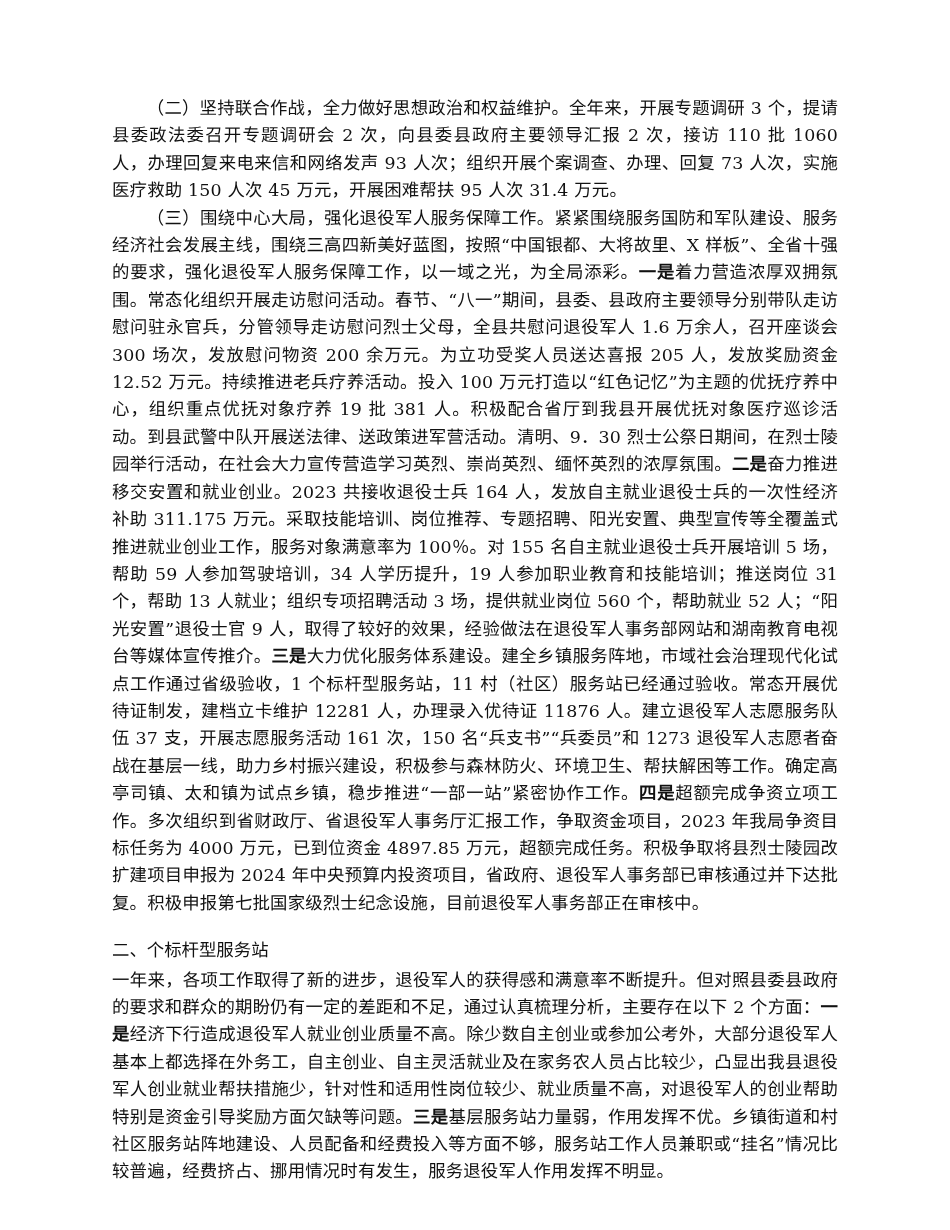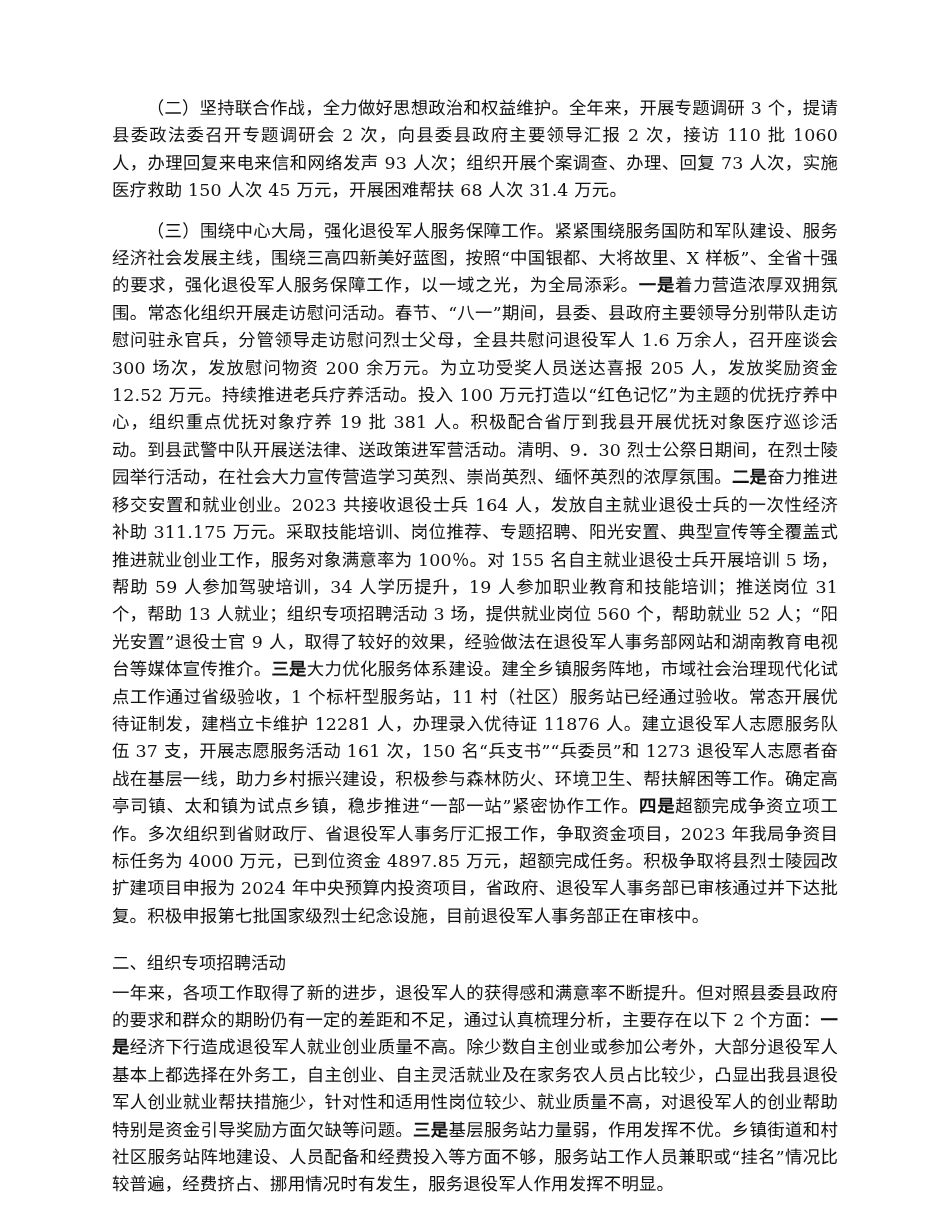--- a/index.html
+++ b/index.html
@@ -31,21 +31,20 @@
     margin: 0 0 0 0;
     font-size: 17.4px;
     line-height: 27.4px;
     text-align: justify;
     text-justify: inter-ideograph;
     text-indent: 2em;
     letter-spacing: 0.01em;
     color: #111111;
   }
   p.para + p.para {
-    margin-top: 13px;
   }
   p.heading {
     margin: 0;
     margin-top: 20px;
     font-size: 17.4px;
     line-height: 27.4px;
     text-indent: 0;
     text-align: left;
     color: #111111;
   }
@@ -54,20 +53,20 @@
   }
   .b {
     font-weight: bold;
   }
 </style>
 </head>
 <body style="background: rgb(255, 255, 255); color: rgb(17, 17, 17);">
 
 <div class="page">
   <div class="doc-body" id="doc-body">
-      <p class="para"><span>（二）坚持联合作战，全力做好思想政治和权益维护。全年来，开展专题调研 3 个，提请县委政法委召开专题调研会 2 次，向县委县政府主要领导汇报 2 次，接访 110 批 1060 人，办理回复来电来信和网络发声 93 人次；组织开展个案调查、办理、回复 73 人次，实施医疗救助 150 人次 45 万元，开展困难帮扶 68 人次 31.4 万元。</span></p>
+      <p class="para"><span>（二）坚持联合作战，全力做好思想政治和权益维护。全年来，开展专题调研 3 个，提请县委政法委召开专题调研会 2 次，向县委县政府主要领导汇报 2 次，接访 110 批 1060 人，办理回复来电来信和网络发声 93 人次；组织开展个案调查、办理、回复 73 人次，实施医疗救助 150 人次 45 万元，开展困难帮扶 95 人次 31.4 万元。</span></p>
       <p class="para"><span>（三）围绕中心大局，强化退役军人服务保障工作。紧紧围绕服务国防和军队建设、服务经济社会发展主线，围绕三高四新美好蓝图，按照“中国银都、大将故里、X 样板”、全省十强的要求，强化退役军人服务保障工作，以一域之光，为全局添彩。</span><span class="b">一是</span><span>着力营造浓厚双拥氛围。常态化组织开展走访慰问活动。春节、“八一”期间，县委、县政府主要领导分别带队走访慰问驻永官兵，分管领导走访慰问烈士父母，全县共慰问退役军人 1.6 万余人，召开座谈会 300 场次，发放慰问物资 200 余万元。为立功受奖人员送达喜报 205 人，发放奖励资金 12.52 万元。持续推进老兵疗养活动。投入 100 万元打造以“红色记忆”为主题的优抚疗养中心，组织重点优抚对象疗养 19 批 381 人。积极配合省厅到我县开展优抚对象医疗巡诊活动。到县武警中队开展送法律、送政策进军营活动。清明、9．30 烈士公祭日期间，在烈士陵园举行活动，在社会大力宣传营造学习英烈、崇尚英烈、缅怀英烈的浓厚氛围。</span><span class="b">二是</span><span>奋力推进移交安置和就业创业。2023 共接收退役士兵 164 人，发放自主就业退役士兵的一次性经济补助 311.175 万元。采取技能培训、岗位推荐、专题招聘、阳光安置、典型宣传等全覆盖式推进就业创业工作，服务对象满意率为 100％。对 155 名自主就业退役士兵开展培训 5 场，帮助 59 人参加驾驶培训，34 人学历提升，19 人参加职业教育和技能培训；推送岗位 31 个，帮助 13 人就业；组织专项招聘活动 3 场，提供就业岗位 560 个，帮助就业 52 人；“阳光安置”退役士官 9 人，取得了较好的效果，经验做法在退役军人事务部网站和湖南教育电视台等媒体宣传推介。</span><span class="b">三是</span><span>大力优化服务体系建设。建全乡镇服务阵地，市域社会治理现代化试点工作通过省级验收，1 个标杆型服务站，11 村（社区）服务站已经通过验收。常态开展优待证制发，建档立卡维护 12281 人，办理录入优待证 11876 人。建立退役军人志愿服务队伍 37 支，开展志愿服务活动 161 次，150 名“兵支书”“兵委员”和 1273 退役军人志愿者奋战在基层一线，助力乡村振兴建设，积极参与森林防火、环境卫生、帮扶解困等工作。确定高亭司镇、太和镇为试点乡镇，稳步推进“一部一站”紧密协作工作。</span><span class="b">四是</span><span>超额完成争资立项工作。多次组织到省财政厅、省退役军人事务厅汇报工作，争取资金项目，2023 年我局争资目标任务为 4000 万元，已到位资金 4897.85 万元，超额完成任务。积极争取将县烈士陵园改扩建项目申报为 2024 年中央预算内投资项目，省政府、退役军人事务部已审核通过并下达批复。积极申报第七批国家级烈士纪念设施，目前退役军人事务部正在审核中。</span></p>
-      <p class="heading"><span>二、组织专项招聘活动</span></p>
+      <p class="heading"><span>二、个标杆型服务站</span></p>
       <p class="para" style="text-indent: 0px;"><span>一年来，各项工作取得了新的进步，退役军人的获得感和满意率不断提升。但对照县委县政府的要求和群众的期盼仍有一定的差距和不足，通过认真梳理分析，主要存在以下 2 个方面：</span><span class="b">一是</span><span>经济下行造成退役军人就业创业质量不高。除少数自主创业或参加公考外，大部分退役军人基本上都选择在外务工，自主创业、自主灵活就业及在家务农人员占比较少，凸显出我县退役军人创业就业帮扶措施少，针对性和适用性岗位较少、就业质量不高，对退役军人的创业帮助特别是资金引导奖励方面欠缺等问题。</span><span class="b">三是</span><span>基层服务站力量弱，作用发挥不优。乡镇街道和村社区服务站阵地建设、人员配备和经费投入等方面不够，服务站工作人员兼职或“挂名”情况比较普遍，经费挤占、挪用情况时有发生，服务退役军人作用发挥不明显。</span></p>
       <p class="heading"></p>
     </div>
 
 </div>
 
 </body></html>

